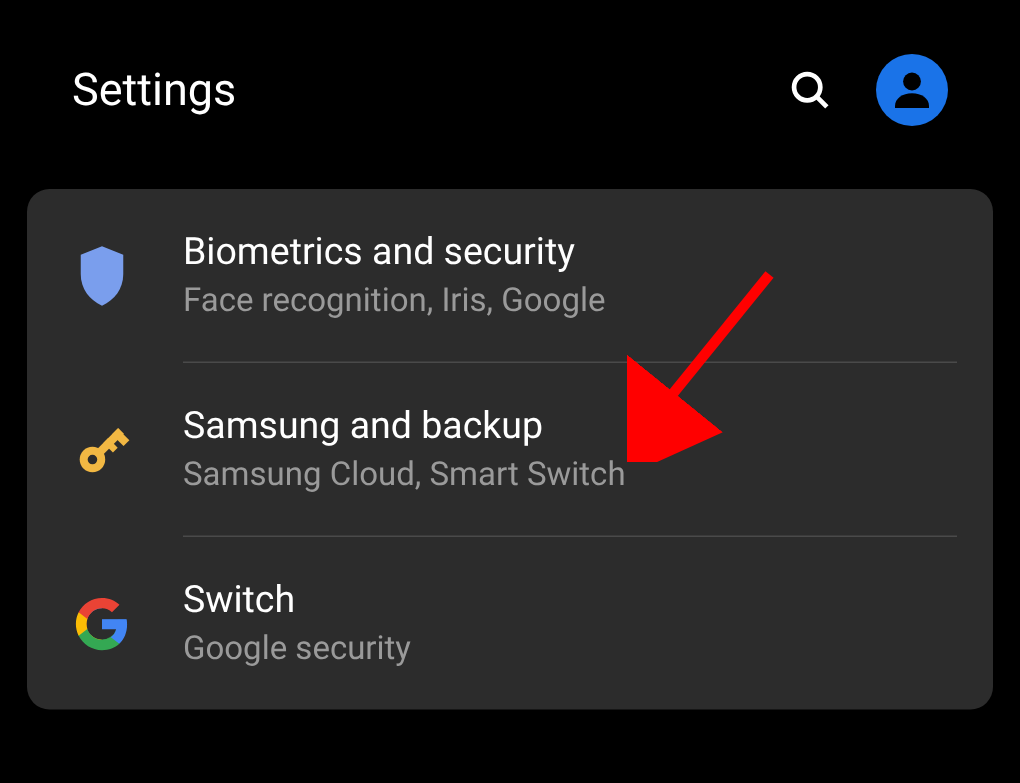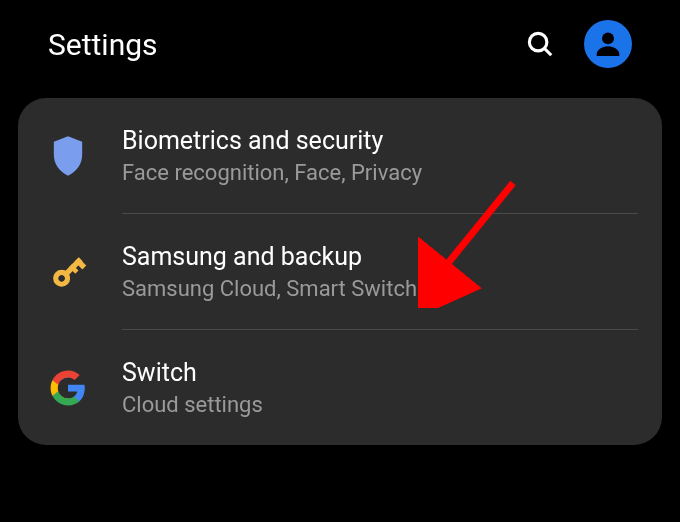--- a/index.html
+++ b/index.html
@@ -12,21 +12,21 @@
       height: 522px;
       background: #000000;
       font-family: -apple-system, BlinkMacSystemFont, 'Segoe UI', Roboto, sans-serif;
       overflow: hidden;
       position: relative;
     }
     .header {
       display: flex;
       align-items: center;
       justify-content: space-between;
-      padding: 20px 48px 30px 48px;
+      padding: 36px 48px 30px 48px;
     }
     .header-title {
       color: #ffffff;
       font-size: 30px;
       font-weight: 400;
     }
     .header-actions {
       display: flex;
       align-items: center;
       gap: 26px;
@@ -45,22 +45,22 @@
       height: 48px;
       border-radius: 50%;
       background: #1a73e8;
       display: flex;
       align-items: center;
       justify-content: center;
       cursor: pointer;
     }
     .settings-card {
       background: #2c2c2c;
-      border-radius: 28px;
-      margin: 0 18px 18px 18px;
+      border-radius: 15px;
+      margin: 12px 18px 18px 18px;
       padding: 0;
     }
     .settings-item {
       display: flex;
       align-items: center;
       padding: 28px 24px 28px 28px;
       cursor: pointer;
     }
     .item-icon {
       width: 44px;
@@ -122,21 +122,21 @@
 <div class="settings-card">
 
   <div class="settings-item">
     <div class="item-icon">
       <svg width="34" height="40" viewBox="0 0 24 28" fill="#7a9eed">
         <path d="M12 0 L2 4 L2 13 C2 20 6 25 12 28 C18 25 22 20 22 13 L22 4 Z"></path>
       </svg>
     </div>
     <div class="item-text">
       <div class="item-title">Biometrics and security</div>
-      <div class="item-subtitle">Face recognition, Face, Privacy</div>
+      <div class="item-subtitle">Face recognition, Iris, Google</div>
     </div>
   </div>
 
   <div class="divider"></div>
 
   <div class="settings-item">
     <div class="item-icon">
       <svg width="44" height="44" viewBox="0 0 44 44" fill="#f2b843">
         <g transform="translate(22,22) rotate(-45) translate(-22,-22)">
           <circle cx="13" cy="22" r="8.5"></circle>
@@ -173,21 +173,21 @@
         <svg width="38" height="38" viewBox="0 0 48 48" style="position:absolute;top:0;left:0">
           <path fill="#4285F4" d="M45.12 24.5c0-1.56-.14-3.06-.4-4.5H24v8.51h11.84c-.51 2.75-2.06 5.08-4.39 6.64v5.52h7.11c4.16-3.83 6.56-9.47 6.56-16.17z"></path>
           <path fill="#34A853" d="M24 46c5.94 0 10.92-1.97 14.56-5.33l-7.11-5.52c-1.97 1.32-4.49 2.1-7.45 2.1-5.73 0-10.58-3.87-12.31-9.07H4.34v5.7C7.96 41.07 15.4 46 24 46z"></path>
           <path fill="#FBBC05" d="M11.69 28.18C11.25 26.86 11 25.45 11 24s.25-2.86.69-4.18v-5.7H4.34C2.85 17.09 2 20.45 2 24c0 3.55.85 6.91 2.34 9.88l7.35-5.7z"></path>
           <path fill="#EA4335" d="M24 10.75c3.23 0 6.13 1.11 8.41 3.29l6.31-6.31C34.91 4.18 29.93 2 24 2 15.4 2 7.96 6.93 4.34 14.12l7.35 5.7c1.73-5.2 6.58-9.07 12.31-9.07z"></path>
         </svg>
       </div>
     </div>
     <div class="item-text">
       <div class="item-title">Switch</div>
-      <div class="item-subtitle">Cloud settings</div>
+      <div class="item-subtitle">Google security</div>
     </div>
   </div>
 
 </div>
 
 <svg class="arrow-annotation" width="120" height="140" viewBox="0 0 120 140">
   <defs>
     <marker id="arrowhead" markerWidth="12" markerHeight="12" refX="3" refY="6" orient="auto">
       <polygon points="0 0, 12 6, 0 12" fill="#ff0000"></polygon>
     </marker>

